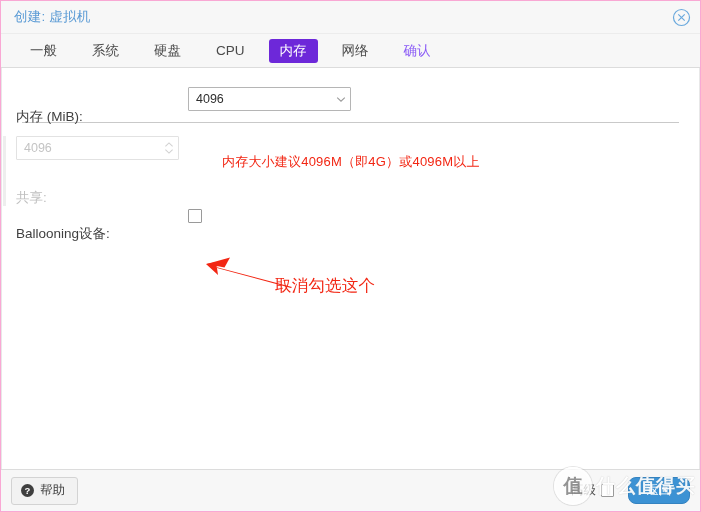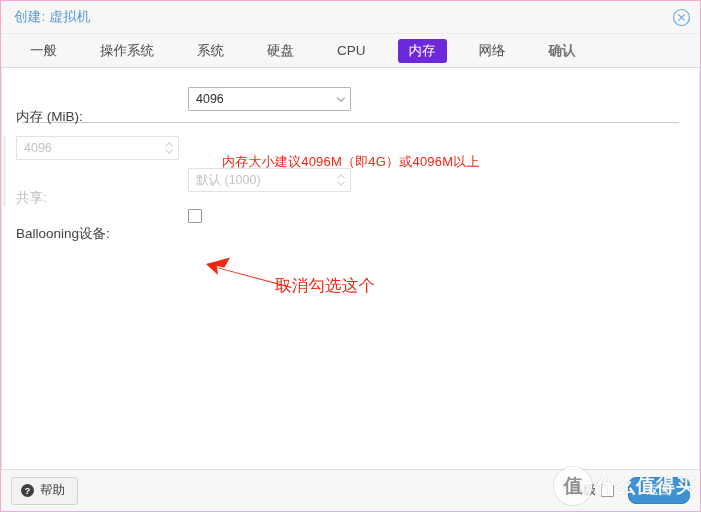--- a/index.html
+++ b/index.html
@@ -71,40 +71,39 @@
   
   .tabbar {
     height: 34px;
     min-height: 34px;
     background: #f7f7f7;
     border-bottom: 1px solid #dcdcdc;
     display: flex;
     align-items: center;
     padding: 0 0 0 18px;
     box-sizing: border-box;
-    gap: 8px;
+    gap: 0px;
   }
   .tab {
     font-size: 13.5px;
     color: #4a4a4a;
     padding: 4px 11px;
     margin-right: 13px;
     border-radius: 3px;
     cursor: pointer;
     white-space: nowrap;
     line-height: 16px;
   }
   .tab.active {
     background: #6d28d9;
     color: #ffffff;
   }
   .tab.disabled {
-    color: #737373;
+    color: #8b5cf6;
     cursor: default;
-    font-weight: bold;
   }
 
   
   .content {
     position: relative;
     flex: 1;
     background: #ffffff;
     border-left: 1px solid #e8e8e8;
     border-right: 1px solid #e8e8e8;
     padding: 0;
@@ -347,21 +346,20 @@
       <span class="close-btn">
         <svg width="19" height="19" viewBox="0 0 19 19" aria-hidden="true">
           <circle cx="9.5" cy="9.5" r="8" fill="none" stroke="#6aa9dd" stroke-width="1.2"></circle>
           <path d="M6.3 6.3 L12.7 12.7 M12.7 6.3 L6.3 12.7" stroke="#6aa9dd" stroke-width="1.2" fill="none"></path>
         </svg>
       </span>
     </div>
 
     <div class="tabbar">
       <div class="tab">一般</div>
-      <div class="tab">操作系统</div>
       <div class="tab">系统</div>
       <div class="tab">硬盘</div>
       <div class="tab">CPU</div>
       <div class="tab active">内存</div>
       <div class="tab">网络</div>
       <div class="tab disabled">确认</div>
     </div>
 
     <div class="content">
       <div class="scroll-hint"></div>
@@ -389,29 +387,20 @@
               <svg width="10" height="14" viewBox="0 0 10 14" aria-hidden="true">
                 <path d="M1.4 5.3 L5 1.9 L8.6 5.3" fill="none" stroke="#d2d2d2" stroke-width="1.1"></path>
                 <path d="M1.4 8.7 L5 12.1 L8.6 8.7" fill="none" stroke="#d2d2d2" stroke-width="1.1"></path>
               </svg>
             </span>
           </div>
         </div>
 
         <div class="row tight">
           <div class="field-label dim">共享:</div>
-          <div class="input-wrap">
-            <input class="txt-input disabled" type="text" disabled="" value="默认 (1000)" style="">
-            <span class="spinner">
-              <svg width="10" height="14" viewBox="0 0 10 14" aria-hidden="true">
-                <path d="M1.4 5.3 L5 1.9 L8.6 5.3" fill="none" stroke="#d2d2d2" stroke-width="1.1"></path>
-                <path d="M1.4 8.7 L5 12.1 L8.6 8.7" fill="none" stroke="#d2d2d2" stroke-width="1.1"></path>
-              </svg>
-            </span>
-          </div>
         </div>
 
         <div class="row" style="margin-top:6px;">
           <div class="field-label">Ballooning设备:</div>
           <div class="checkbox"></div>
         </div>
 
       </div>
 
       <div class="annot annot-memory">内存大小建议4096M（即4G）或4096M以上</div>

